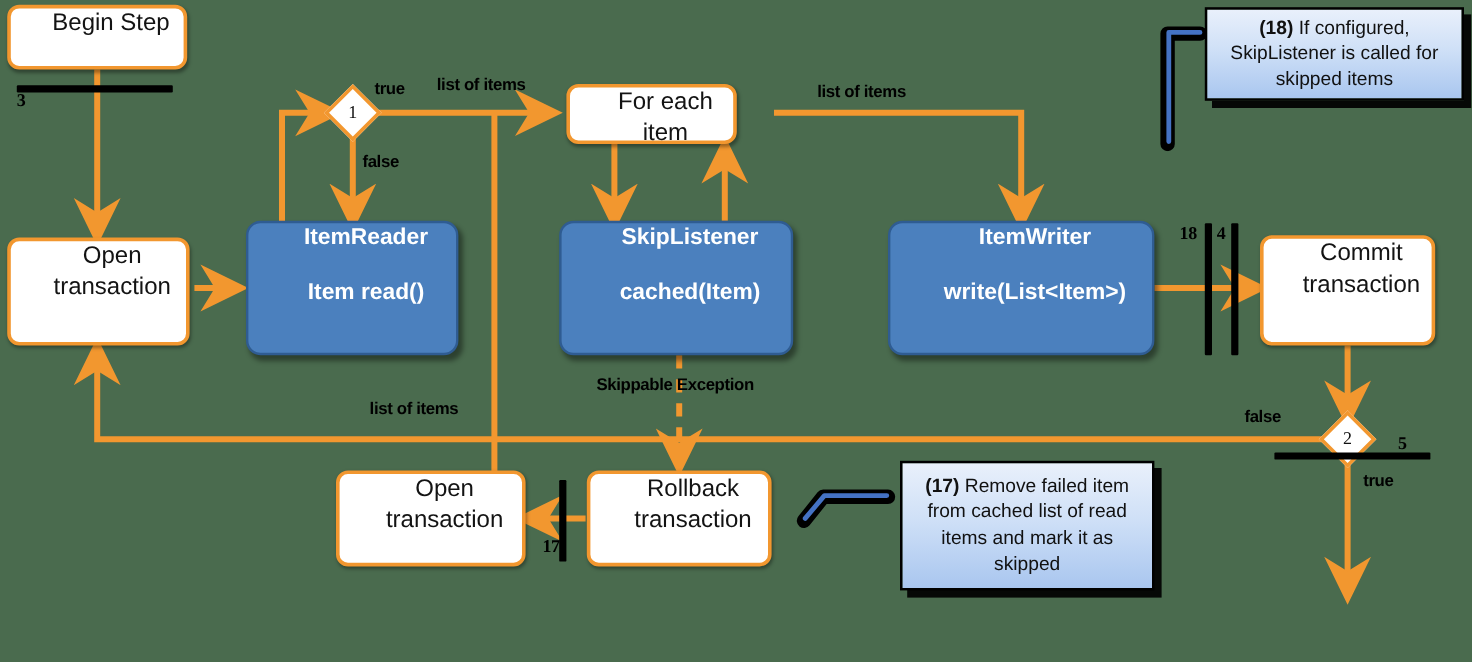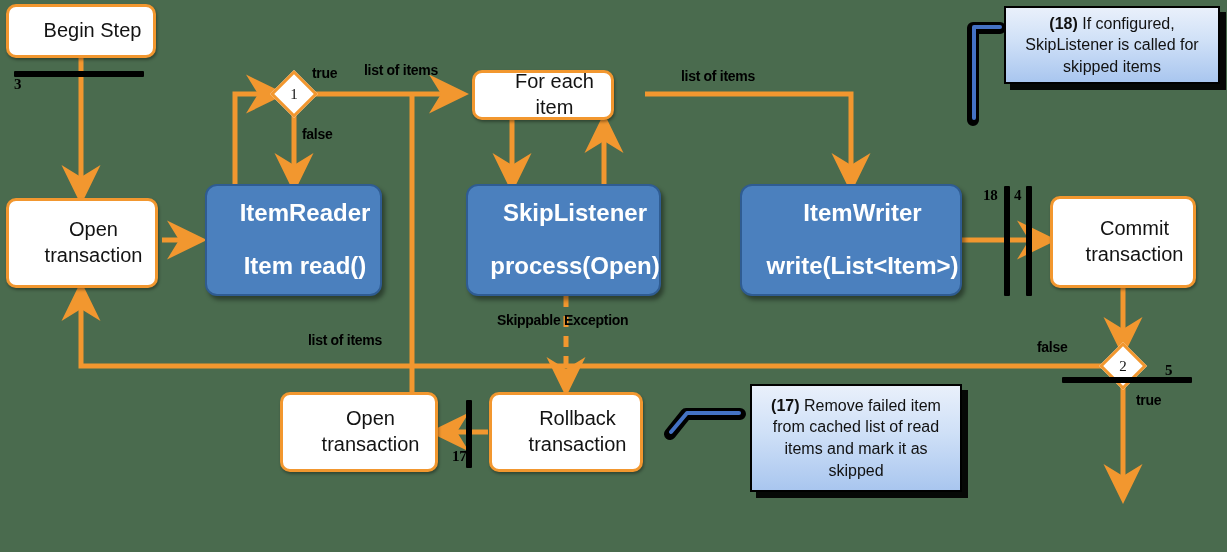--- a/index.html
+++ b/index.html
@@ -10,40 +10,40 @@
     overflow:hidden;
   }
   #stage{position:relative;width:1227px;height:552px;}
   #wires{position:absolute;left:0;top:0;width:1227px;height:552px;}
 
   
   .node{
     position:absolute;
     box-sizing:border-box;
     display:flex;flex-direction:column;
-    align-items:center;justify-content:center;
+    align-items:center;justify-content:flex-start;
     text-align:center;
     line-height:1.28;
     padding-left:23px;
   }
   .white-node{
     background:#ffffff;
     border:3px solid #F2972F;
     border-radius:10px;
     color:#131313;
     font-size:20px;
     box-shadow:1px 2px 3px rgba(0,0,0,.35);
   }
   .blue-node{
     background:#4B80BE;
     border:2px solid #2F5C92;
     border-radius:12px;
     color:#ffffff;
     font-weight:bold;
-    font-size:24px;
+    font-size:19px;
     box-shadow:3px 4px 4px rgba(0,0,0,.40);
   }
   .blue-node .l1{margin-bottom:22px;}
 
   
   .diamond{
     position:absolute;
     width:34px;height:34px;
     background:#ffffff;
     border:3px solid #F2972F;
@@ -152,21 +152,21 @@
     <span class="l1">ItemReader</span>
     <span>Item read()</span>
   </div>
 
   <div class="node white-node" style="left:472px;top:70px;width:142px;height:50px;">
     <span>For each item</span>
   </div>
 
   <div class="node blue-node" style="left:466px;top:184px;width:195px;height:112px;">
     <span class="l1">SkipListener</span>
-    <span>process(Open)</span>
+    <span>cached(Item)</span>
   </div>
 
   <div class="node blue-node" style="left:740px;top:184px;width:222px;height:112px;">
     <span class="l1">ItemWriter</span>
     <span>write(List&lt;Item&gt;)</span>
   </div>
 
   <div class="node white-node" style="left:1050px;top:196px;width:146px;height:92px;">
     <span>Commit</span>
     <span>transaction</span>

